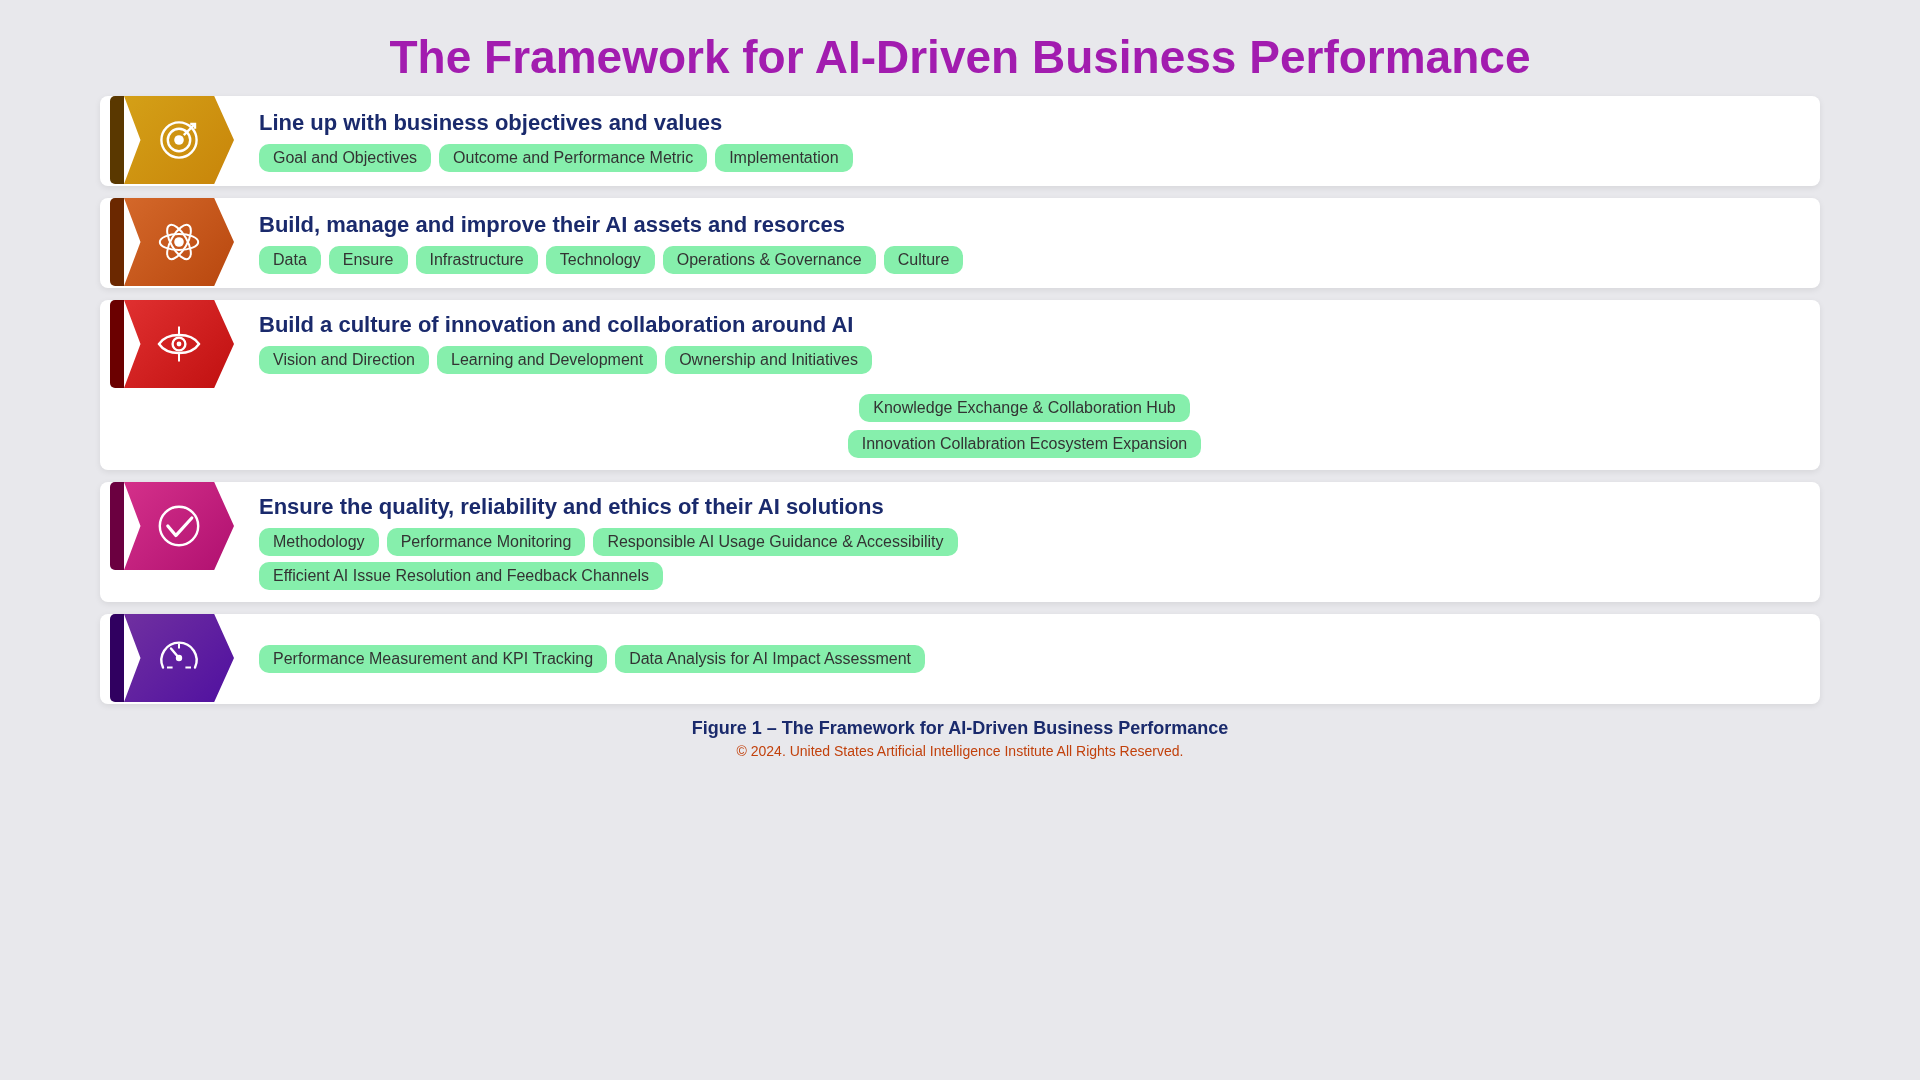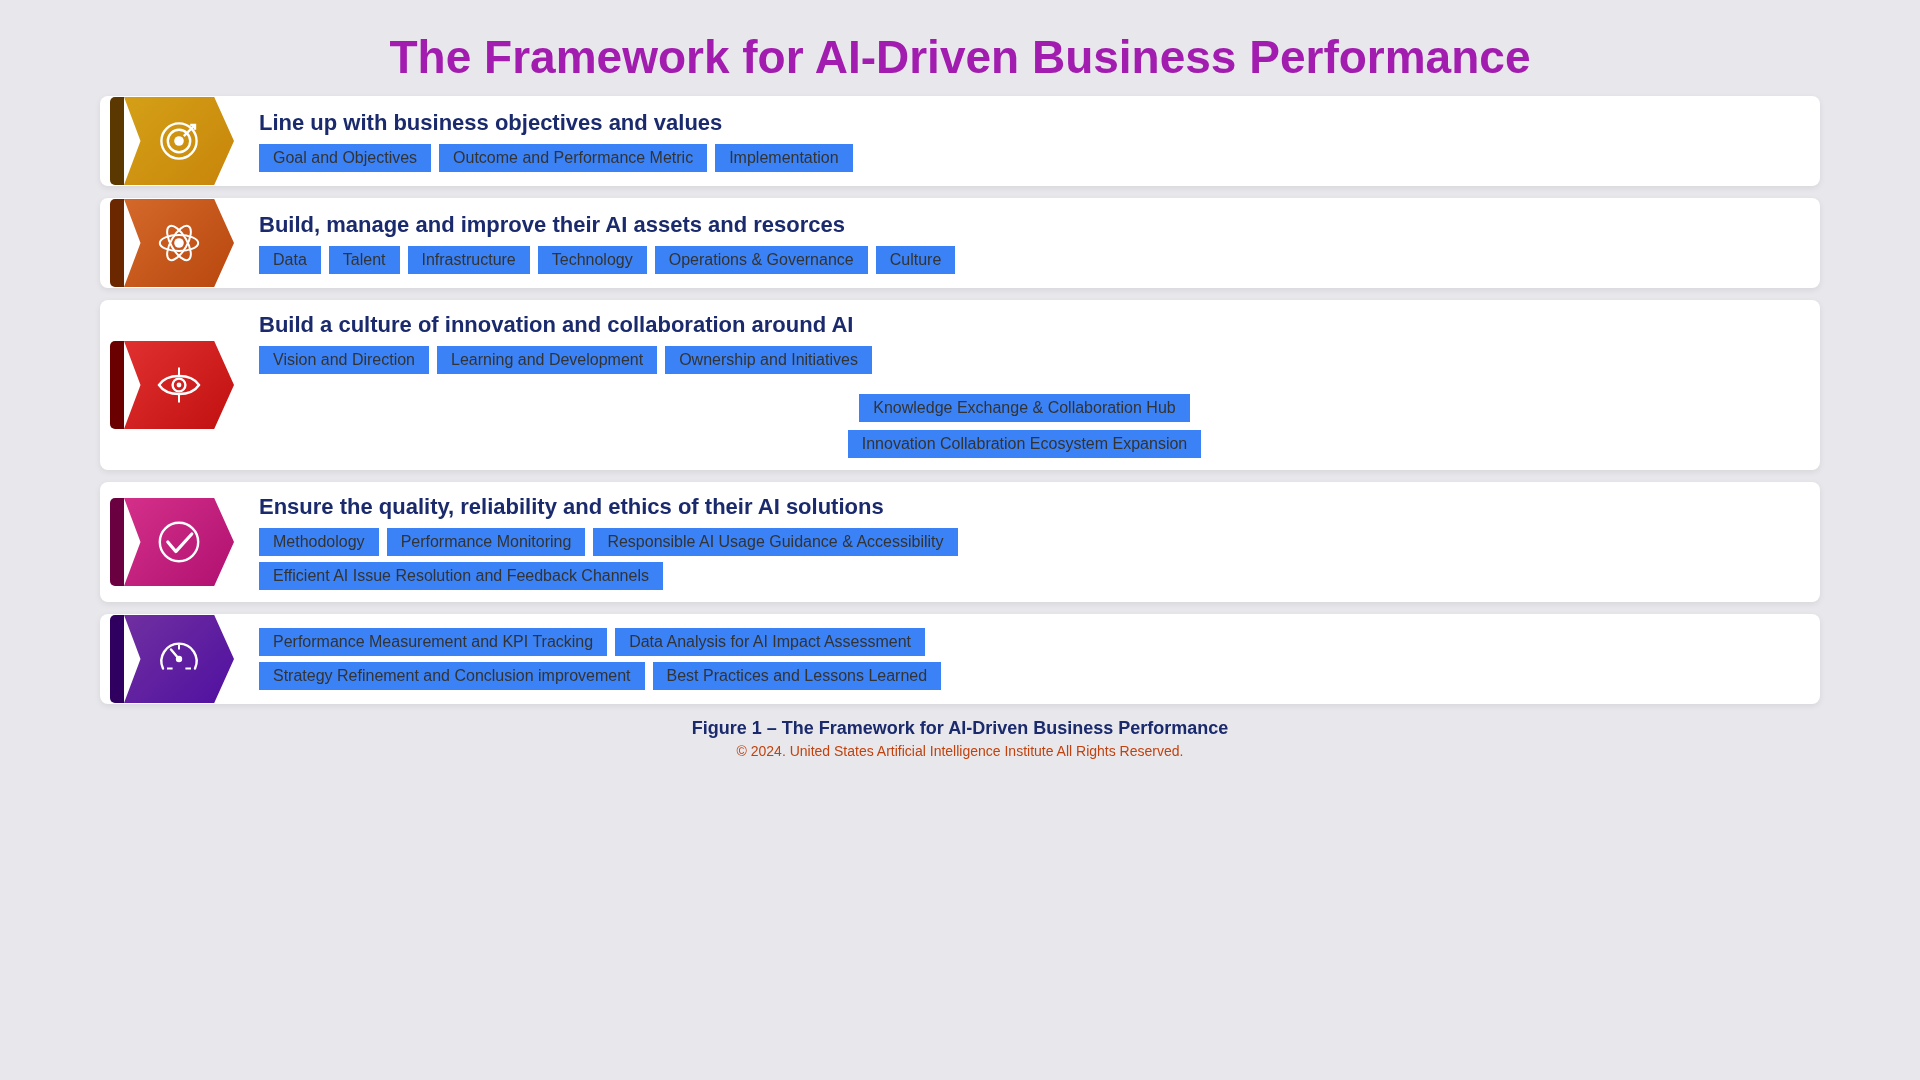--- a/index.html
+++ b/index.html
@@ -27,21 +27,20 @@
 
     .framework-rows {
       display: flex;
       flex-direction: column;
       gap: 12px;
       width: 100%;
     }
 
     .row {
       display: flex;
-      align-items: center;
       background: #ffffff;
       border-radius: 8px;
       padding: 0 30px 0 0;
       min-height: 90px;
       position: relative;
       box-shadow: 0 2px 6px rgba(0,0,0,0.08);
     }
 
     .row-content {
       flex: 1;
@@ -59,22 +58,22 @@
     }
 
     .tags-line {
       display: flex;
       flex-wrap: wrap;
       gap: 8px;
       align-items: center;
     }
 
     .tag {
-      background: #3b82f6;
-      border-radius: 0;
+      background: #86efac;
+      border-radius: 10px;
       padding: 5px 14px;
       font-size: 16px;
       color: #333;
       font-weight: 400;
     }
 
     .footer-caption {
       margin-top: 14px;
       text-align: center;
     }
@@ -159,21 +158,21 @@
       <ellipse cx="30" cy="30" rx="24" ry="10" stroke="white" stroke-width="2.5" fill="none" transform="rotate(60 30 30)"></ellipse>
       <ellipse cx="30" cy="30" rx="24" ry="10" stroke="white" stroke-width="2.5" fill="none" transform="rotate(120 30 30)"></ellipse>
       <circle cx="30" cy="30" r="6" fill="white"></circle>
     </svg>
         </div>
       </div>
       <div class="row-content">
         <div class="row-title">Build, manage and improve their AI assets and resorces</div>
         <div class="tags-line">
           <span class="tag">Data</span>
-          <span class="tag">Talent</span>
+          <span class="tag">Ensure</span>
           <span class="tag">Infrastructure</span>
           <span class="tag">Technology</span>
           <span class="tag">Operations &amp; Governance</span>
           <span class="tag">Culture</span>
         </div>
       </div>
     </div>
     <div class="row">
       <div class="icon-block">
         <div class="icon-tab-strip" style="background: rgb(107, 0, 0);"></div>
@@ -234,24 +233,20 @@
       <line x1="45" y1="42" x2="38" y2="42" stroke="white" stroke-width="2.5"></line>
       <line x1="30" y1="12" x2="30" y2="18" stroke="white" stroke-width="2.5"></line>
     </svg>
         </div>
       </div>
       <div class="row-content">
         <div class="tags-line">
           <span class="tag">Performance Measurement and KPI Tracking</span>
           <span class="tag">Data Analysis for AI Impact Assessment</span>
         </div>
-        <div class="tags-line" style="margin-top: 6px;">
-          <span class="tag">Strategy Refinement and Conclusion improvement</span>
-          <span class="tag">Best Practices and Lessons Learned</span>
-        </div>
       </div>
     </div>
   </div>
 
 <div class="footer-caption">
   <div class="caption-title">Figure 1 – The Framework for AI-Driven Business Performance</div>
   <div class="caption-copy">© 2024. United States Artificial Intelligence Institute All Rights Reserved.</div>
 </div>
 
 </body></html>

